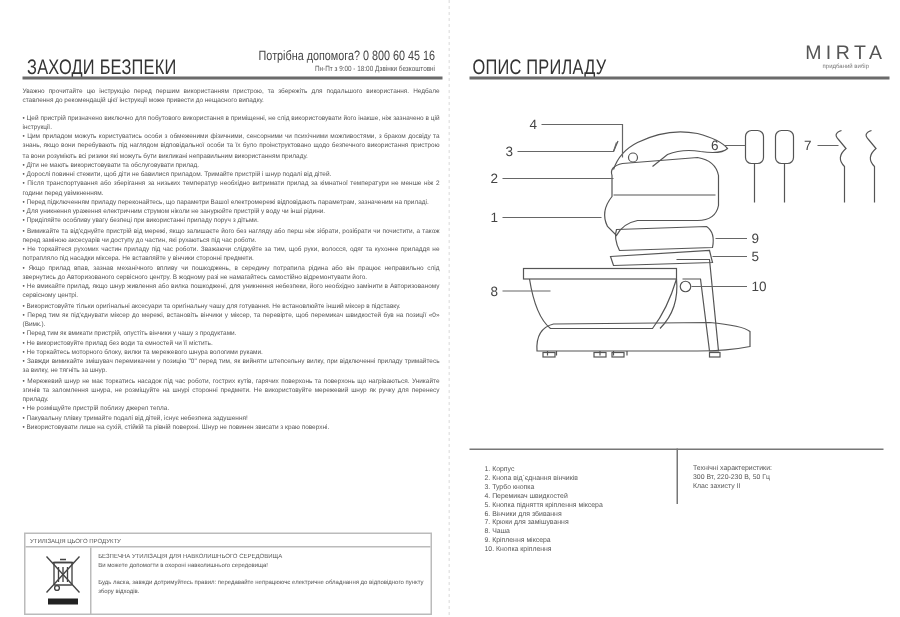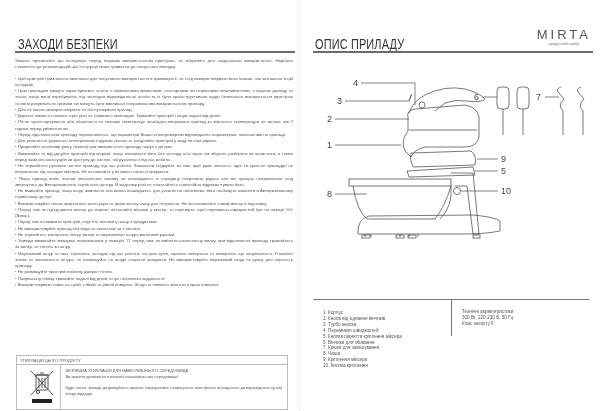--- a/index.html
+++ b/index.html
@@ -51,20 +51,24 @@
   .parts-list li { list-style: none; white-space: nowrap; }
   .specs { position: absolute; left: 157px; top: 293px; font-size: 4.6px; line-height: 5.9px; color: #555; }
 </style>
 </head>
 <body>
 
 <div class="center-fold"></div>
 
 <section class="page page-left">
   <div class="hdr-title">ЗАХОДИ БЕЗПЕКИ</div>
+  <div class="help">
+    <div class="help-line1">Потрібна допомога? 0 800 60 45 16</div>
+    <div class="help-line2">Пн-Пт з 9:00 - 18:00 Дзвінки безкоштовні</div>
+  </div>
   <div class="hdr-rule"></div>
 
   <div class="content">
     <p class="intro">Уважно прочитайте цю інструкцію перед першим використанням пристрою, та збережіть для подальшого використання. Недбале ставлення до рекомендацій цієї інструкції може привести до нещасного випадку.</p>
     <p>• Цей пристрій призначено виключно для побутового використання в приміщенні, не слід використовувати його інакше, ніж зазначено в цій інструкції.</p>
     <p>• Цим приладом можуть користуватись особи з обмеженими фізичними, сенсорними чи психічними можливостями, з браком досвіду та знань, якщо вони перебувають під наглядом відповідальної особи та їх було проінструктовано щодо безпечного використання пристрою та вони розуміють всі ризики які можуть бути викликані неправильним використанням приладу.</p>
     <p>• Діти не мають використовувати та обслуговувати прилад.</p>
     <p>• Дорослі повинні стежити, щоб діти не бавилися приладом. Тримайте пристрій і шнур подалі від дітей.</p>
     <p>• Після транспортування або зберігання за низьких температур необхідно витримати прилад за кімнатної температури не менше ніж 2 години перед увімкненням.</p>
     <p>• Перед підключенням приладу переконайтесь, що параметри Вашої електромережі відповідають параметрам, зазначеним на приладі.</p>

